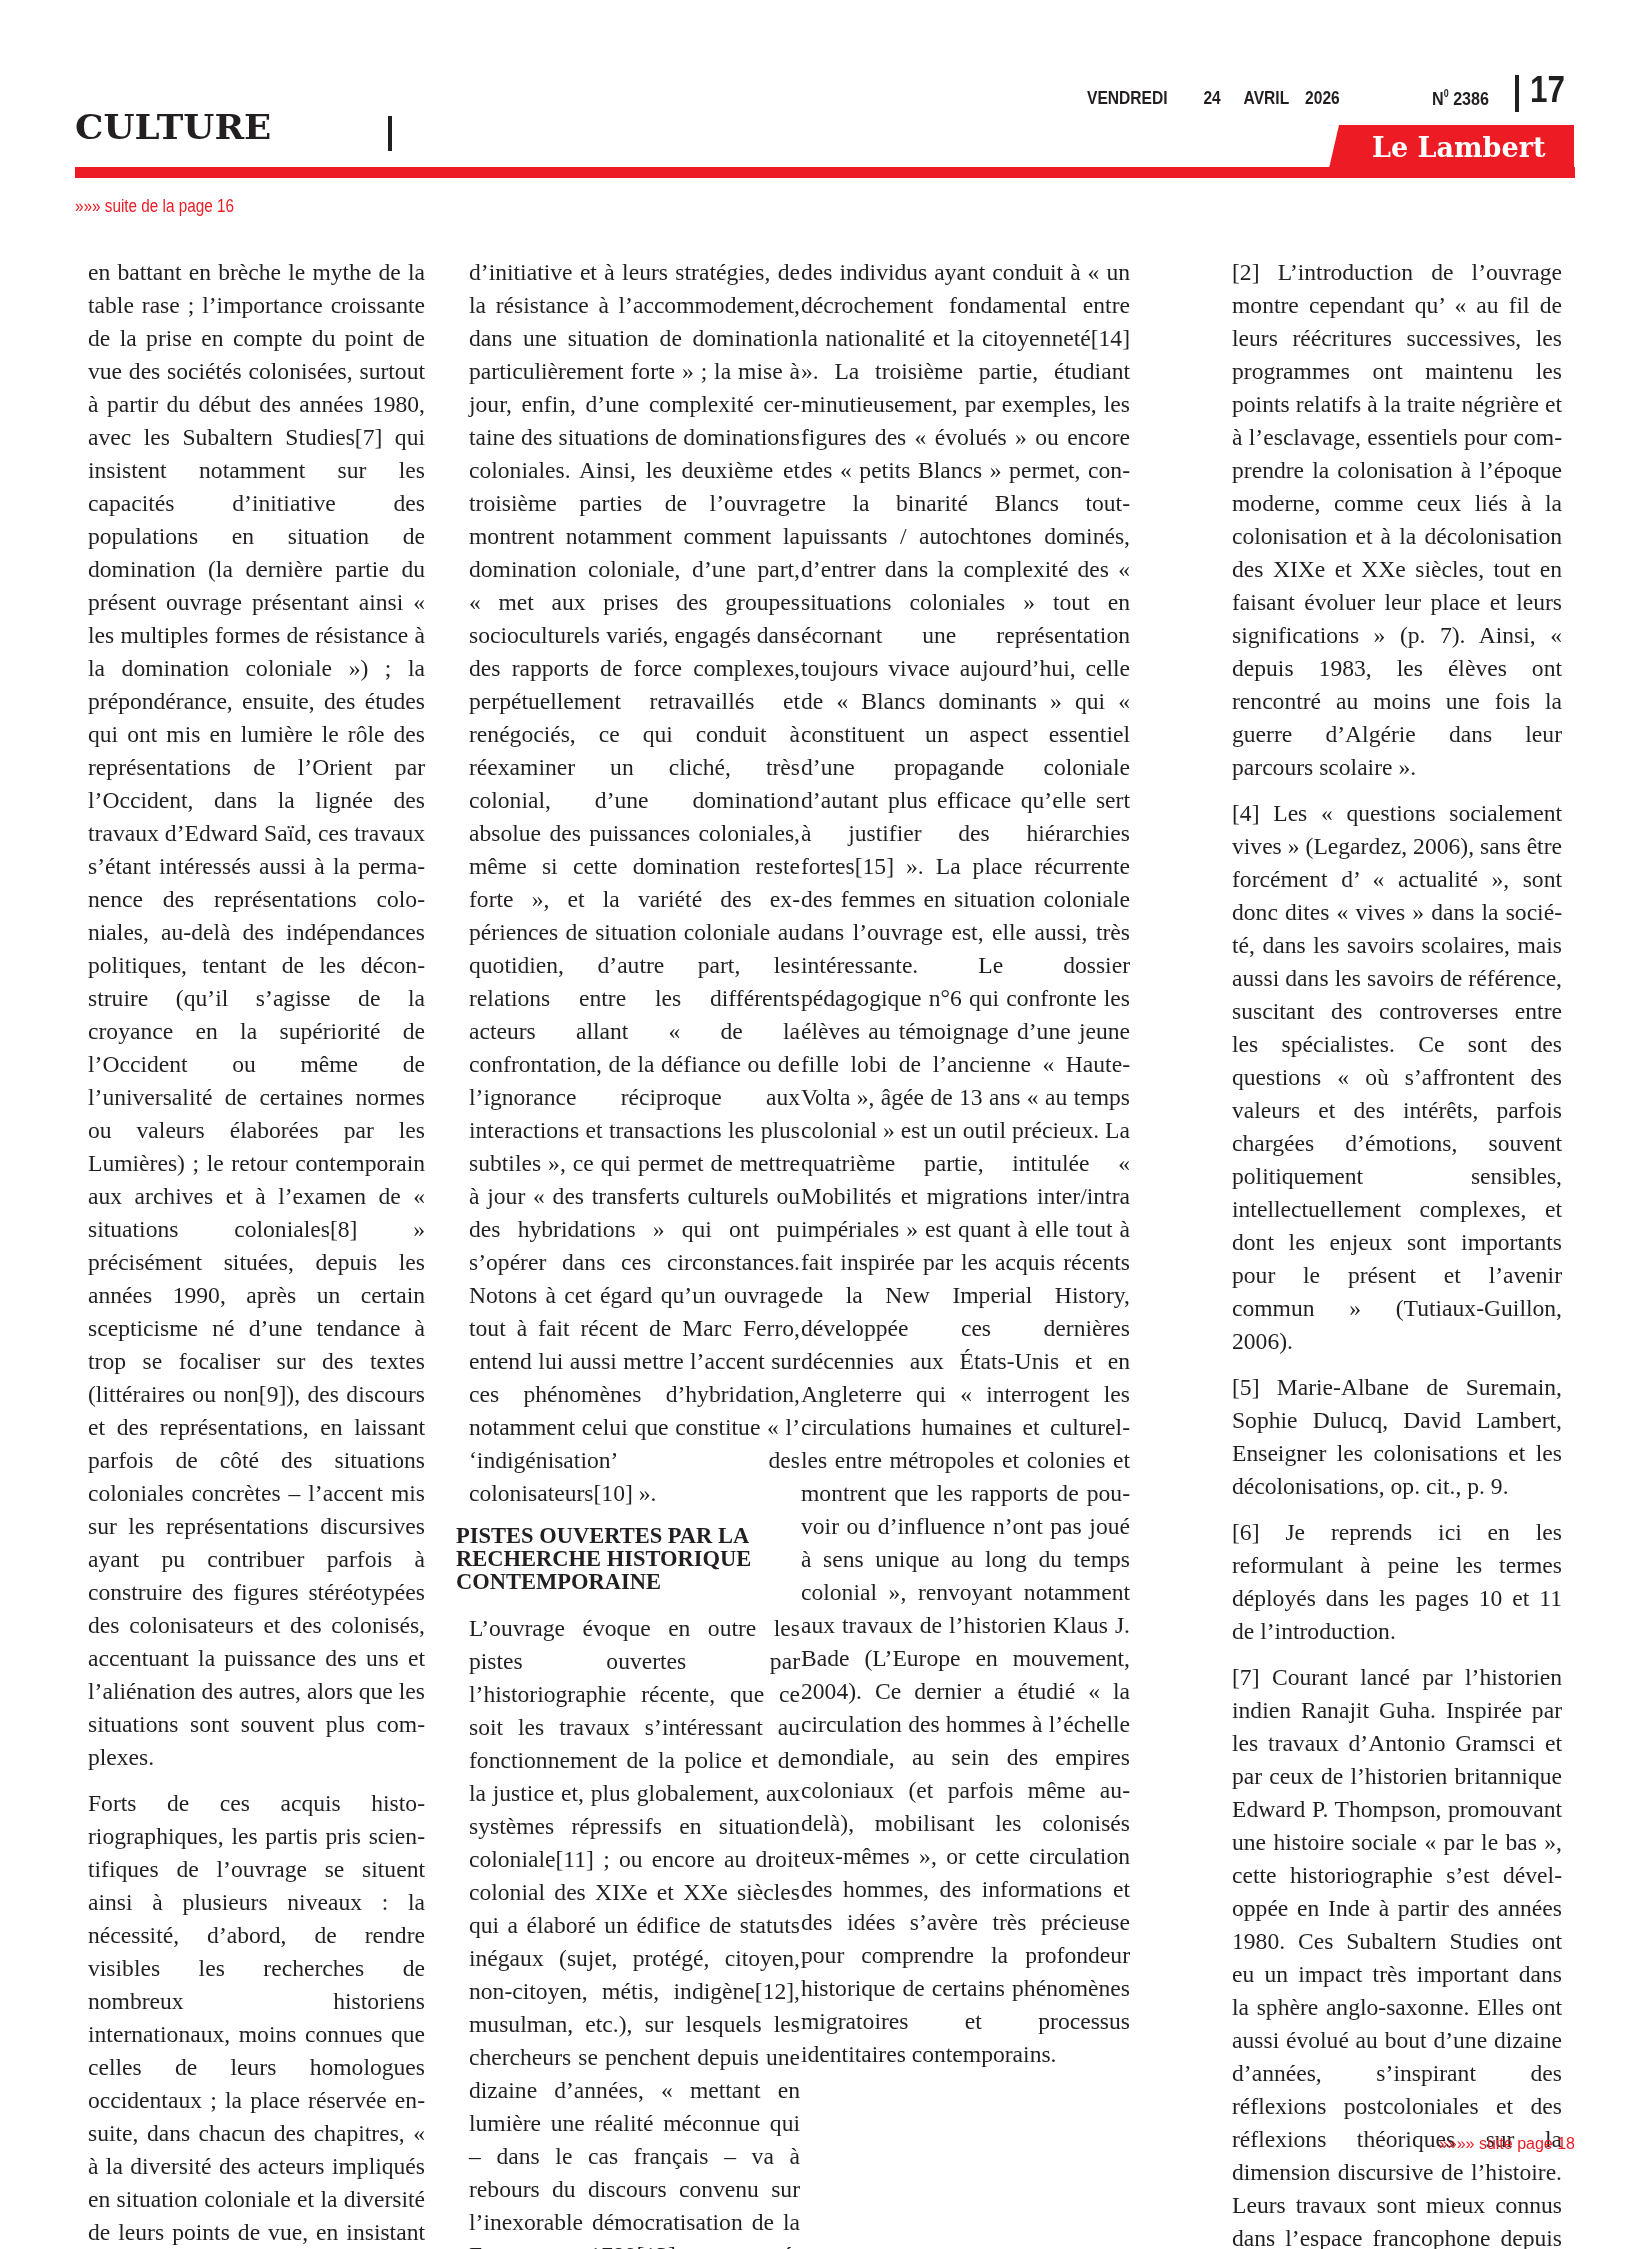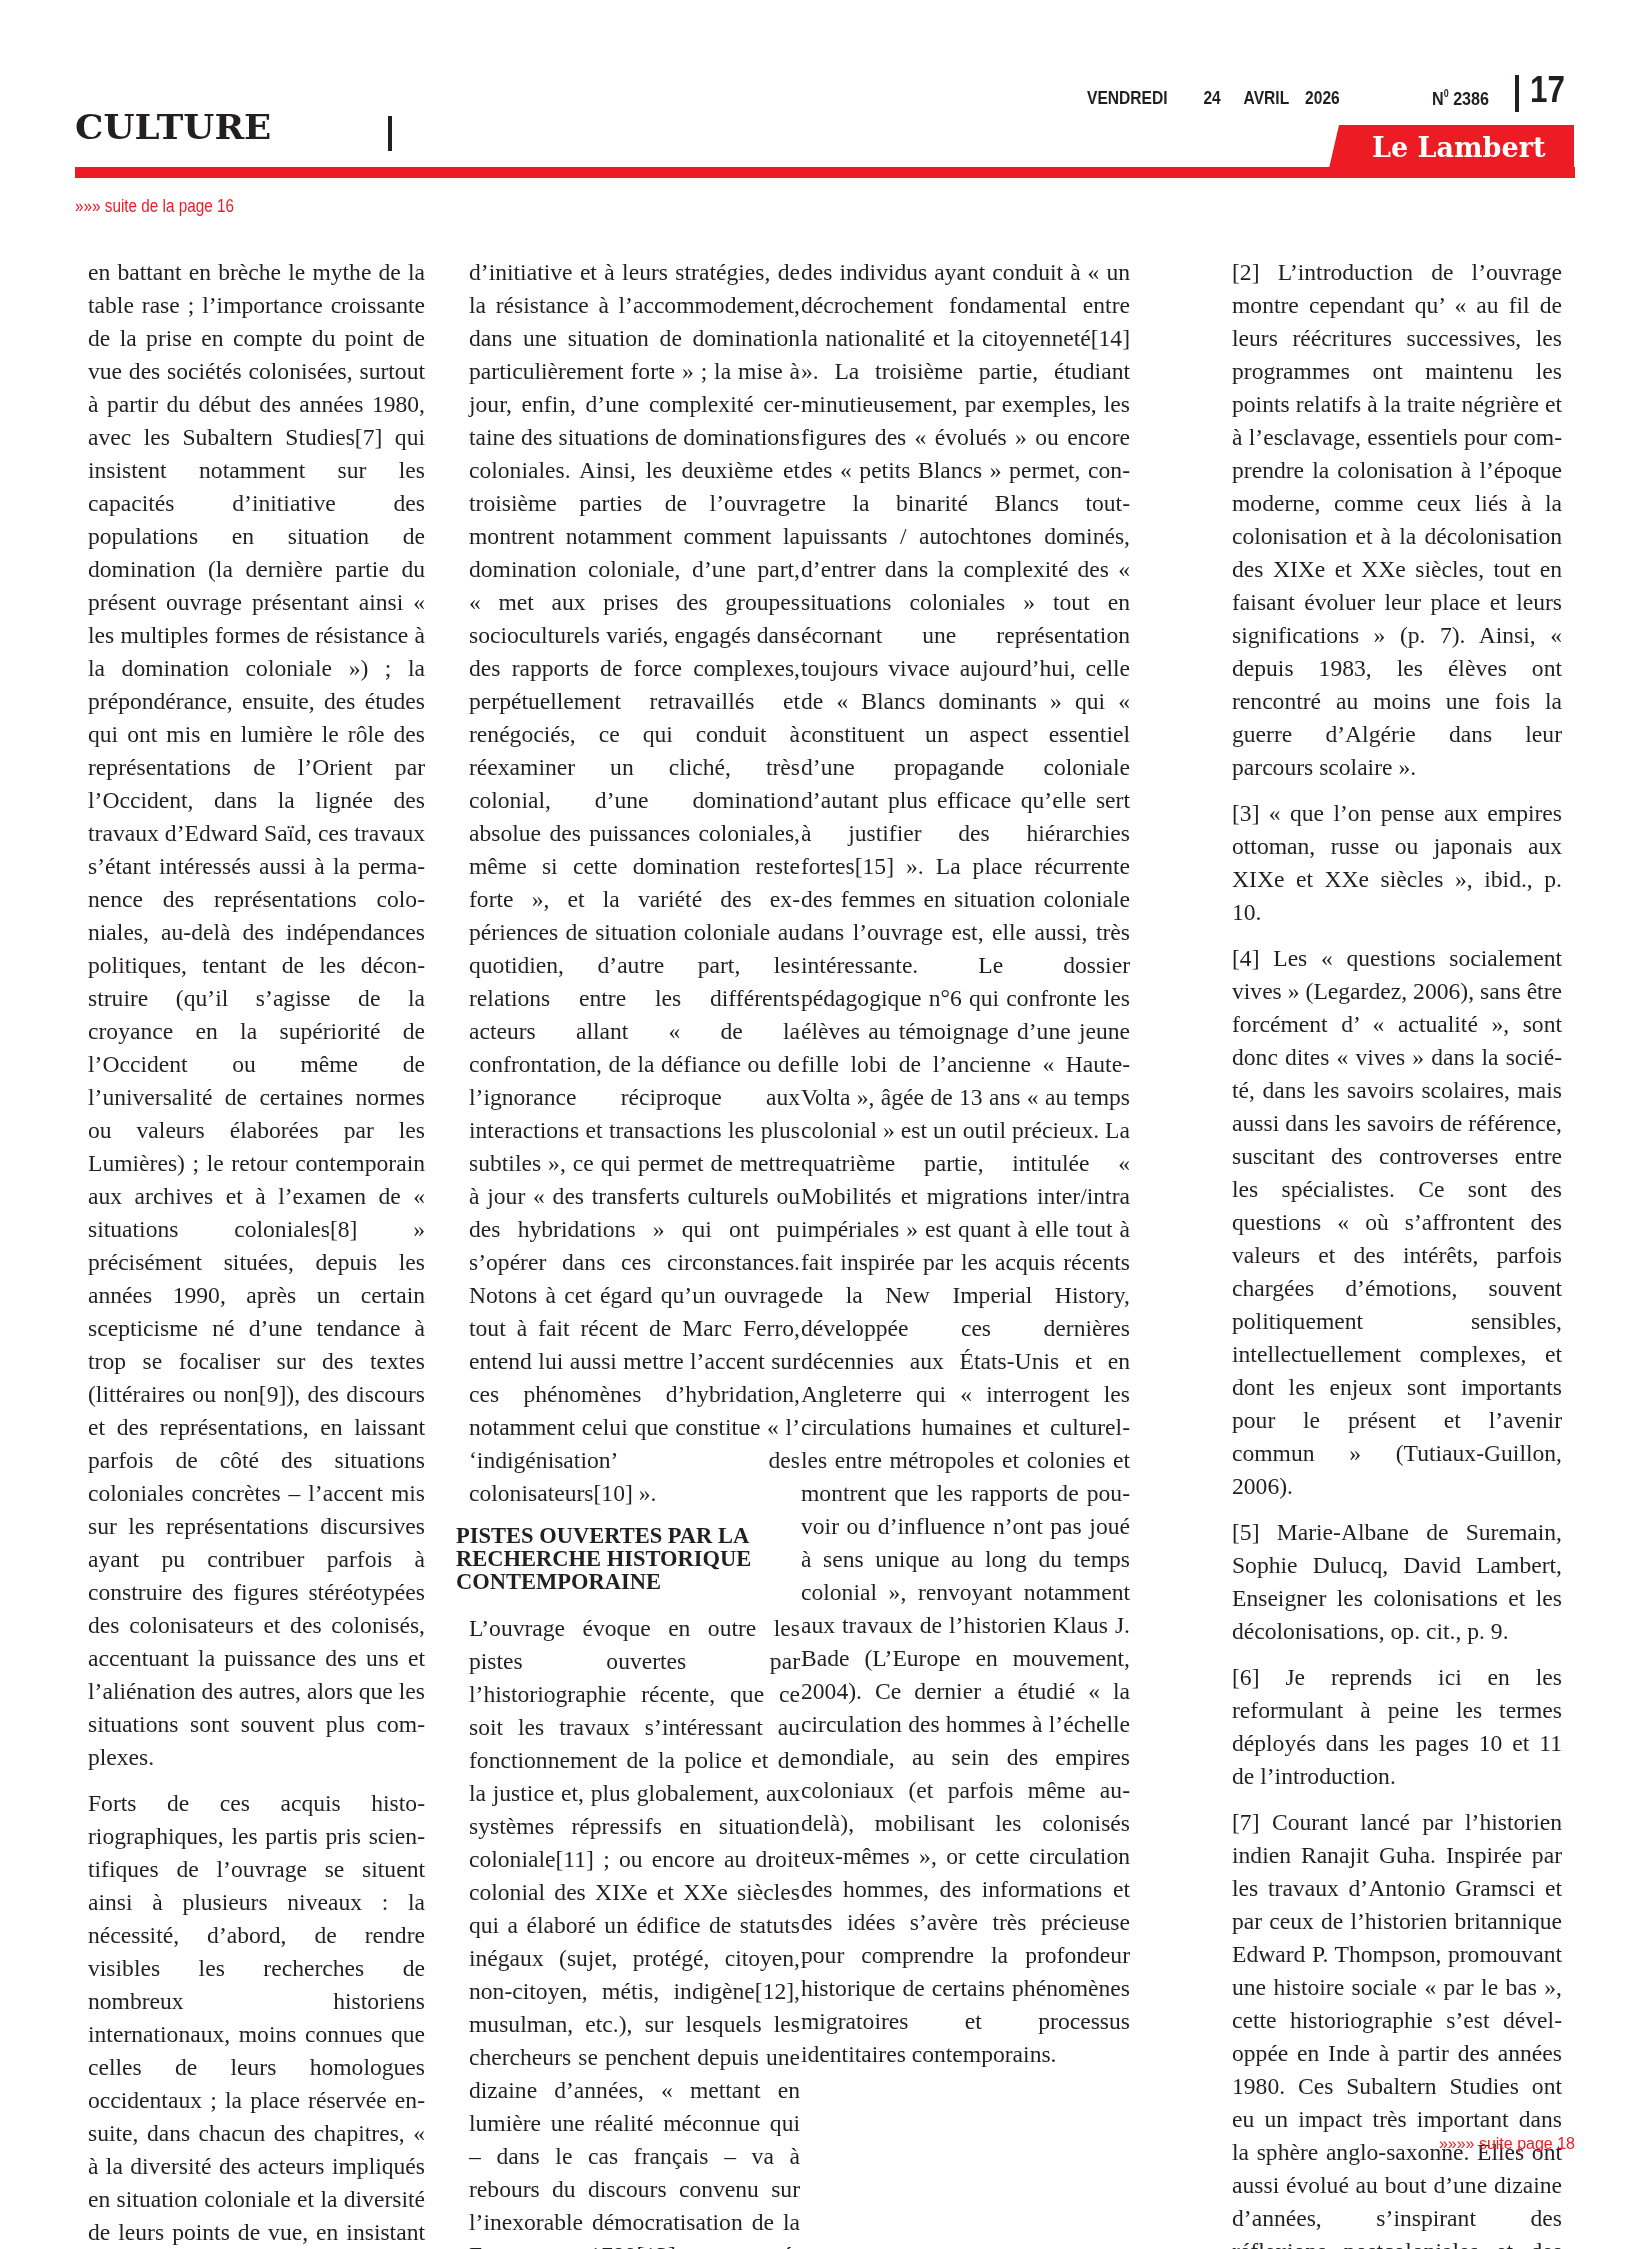--- a/index.html
+++ b/index.html
@@ -94,21 +94,20 @@
   <p>L’ouvrage évoque en outre les pistes ouvertes par l’historiographie récente, que ce soit les travaux s’intéressant au fonctionnement de la police et de la justice et, plus globalement, aux systèmes répres­sifs en situation coloniale[11] ; ou encore au droit colonial des XIXe et XXe siècles qui a élaboré un édi­fice de statuts inégaux (sujet, pro­tégé, citoyen, non-citoyen, métis, indigène[12], musulman, etc.), sur lesquels les chercheurs se penchent depuis une dizaine d’années, « met­tant en lumière une réalité mécon­nue qui – dans le cas français – va à rebours du discours convenu sur l’inexorable démocratisation de la France post-1789[13] », une caté­gorisation complexe et inégalitaire</p>
 </div>
 
 <div class="column col-3">
   <p>des individus ayant conduit à « un décrochement fondamental entre la nationalité et la citoyenneté[14] ». La troisième partie, étudiant minutieusement, par exemples, les figures des « évolués » ou encore des « petits Blancs » permet, con­tre la binarité Blancs tout-puissants / autochtones dominés, d’entrer dans la complexité des « situa­tions coloniales » tout en écornant une représentation toujours vi­vace aujourd’hui, celle de « Blancs dominants » qui « constituent un aspect essentiel d’une propagande coloniale d’autant plus efficace qu’elle sert à justifier des hiérarchies fortes[15] ». La place récurrente des femmes en situation coloniale dans l’ouvrage est, elle aussi, très inté­ressante. Le dossier pédagogique n°6 qui confronte les élèves au té­moignage d’une jeune fille lobi de l’ancienne « Haute-Volta », âgée de 13 ans « au temps colonial » est un outil précieux. La quatrième partie, intitulée « Mobilités et migrations inter/intra impériales » est quant à elle tout à fait inspirée par les ac­quis récents de la New Imperial History, développée ces dernières décennies aux États-Unis et en Angleterre qui « interrogent les circulations humaines et culturel­les entre métropoles et colonies et montrent que les rapports de pou­voir ou d’influence n’ont pas joué à sens unique au long du temps co­lonial », renvoyant notamment aux travaux de l’historien Klaus J. Bade (L’Europe en mouvement, 2004). Ce dernier a étudié « la circulation des hommes à l’échelle mondiale, au sein des empires coloniaux (et parfois même au-delà), mobilisant les colonisés eux-mêmes », or cette circulation des hommes, des in­formations et des idées s’avère très précieuse pour comprendre la pro­fondeur historique de certains phé­nomènes migratoires et processus identitaires contemporains.</p>
   <div class="spacer"></div>
 </div>
 
 <div class="column col-4">
   <p>[2] L’introduction de l’ouvrage montre cependant qu’ « au fil de leurs réécritures successives, les programmes ont maintenu les points relatifs à la traite négrière et à l’esclavage, essentiels pour com­prendre la colonisation à l’époque moderne, comme ceux liés à la col­onisation et à la décolonisation des XIXe et XXe siècles, tout en faisant évoluer leur place et leurs significa­tions » (p. 7). Ainsi, « depuis 1983, les élèves ont rencontré au moins une fois la guerre d’Algérie dans leur parcours scolaire ».</p>
-  <p>[3] « que l’on pense aux empires ot­toman, russe ou japonais aux XIXe et XXe siècles », ibid., p. 10.</p>
   <p>[4] Les « questions socialement vives » (Legardez, 2006), sans être forcément d’ « actualité », sont donc dites «  vives » dans la socié­té, dans les savoirs scolaires, mais aussi dans les savoirs de référence, suscitant des controverses entre les spécialistes. Ce sont des questions « où s’affrontent des valeurs et des in­térêts, parfois chargées d’émotions, souvent politiquement sensibles, intellectuellement complexes, et dont les enjeux sont importants pour le présent et l’avenir commun » (Tutiaux-Guillon, 2006).</p>
   <p>[5] Marie-Albane de Suremain, Sophie Dulucq, David Lambert, Enseigner les colonisations et les décolonisations, op. cit., p. 9.</p>
   <p>[6] Je reprends ici en les reformulant à peine les termes déployés dans les pages 10 et 11 de l’introduction.</p>
   <p>[7] Courant lancé par l’historien indien Ranajit Guha. Inspirée par les travaux d’Antonio Gramsci et par ceux de l’historien britannique Edward P. Thompson, promouvant une histoire sociale « par le bas », cette historiographie s’est dével­oppée en Inde à partir des années 1980. Ces Subaltern Studies ont eu un impact très important dans la sphère anglo-saxonne. Elles ont aussi évolué au bout d’une dizaine d’années, s’inspirant des réflexions postcoloniales et des réflexions théoriques sur la dimension dis­cursive de l’histoire. Leurs travaux sont mieux connus dans l’espace francophone depuis la fin des an-</p>
 </div>
 
 <div class="continued-to">»»»» suite  page  18</div>
 
 
 </body></html>

